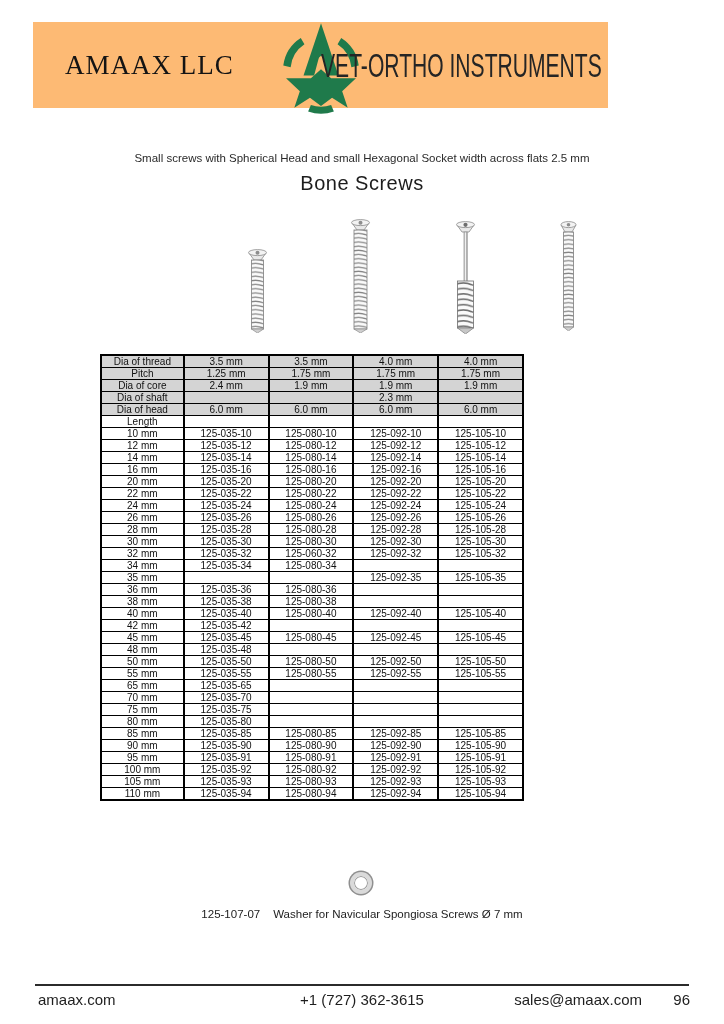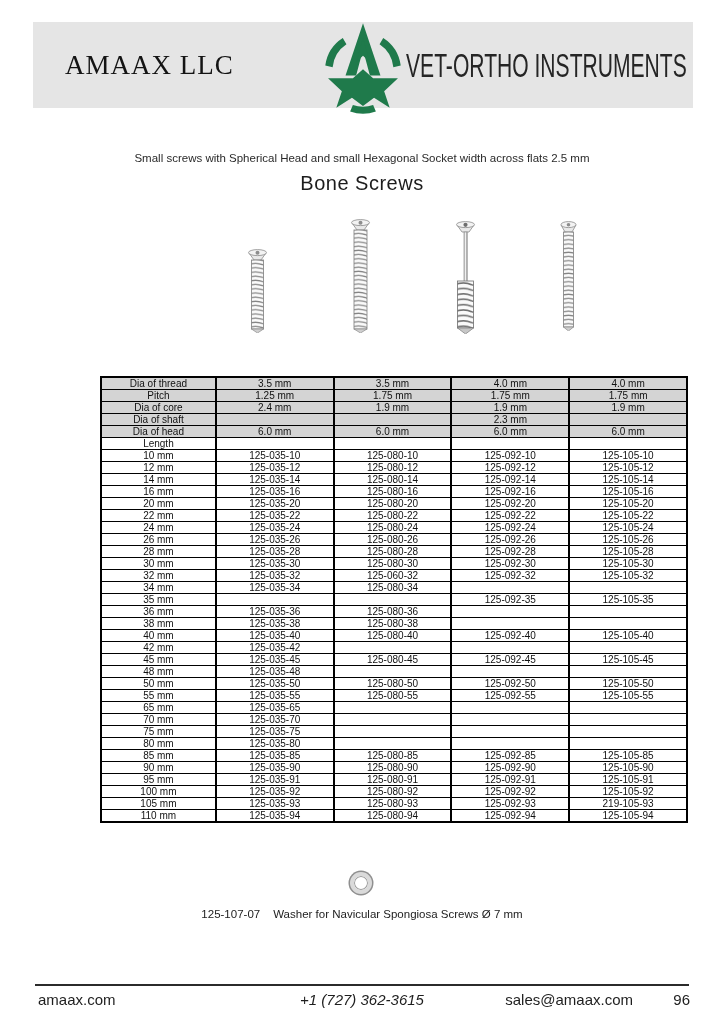--- a/index.html
+++ b/index.html
@@ -4,22 +4,22 @@
 <style>
   * { margin:0; padding:0; box-sizing:border-box; }
   html,body { background:#ffffff; }
   body {
     width:724px; height:1024px; position:relative; overflow:hidden;
     font-family:"Liberation Sans", sans-serif; color:#1a1a1a;
   }
 
   
   .header-band {
-    position:absolute; left:33px; top:22px; width:660px; height:86px;
-    background:#e5e5e5;
+    position:absolute; left:33px; top:22px; width:575px; height:86px;
+    background:#fdba74;
   }
   .company-name {
     position:absolute; left:32px; top:50%; transform:translateY(-50%);
     font-family:"Liberation Serif", serif; font-size:27px; letter-spacing:1px;
     color:#141414;
   }
   .logo-wrap {
     position:absolute; left:50%; top:1px; transform:translateX(-50%);
     width:92px; height:96px; overflow:visible;
   }
@@ -40,21 +40,21 @@
   .page-subtitle {
     position:absolute; top:152px; left:0; width:100%;
     text-align:center; font-size:11.5px; color:#2a2a2a;
   }
 
   
   .screw-fig { position:absolute; }
 
   
   table.screw-table {
-    position:absolute; left:100px; top:376px; width:588px;
+    position:absolute; left:100px; top:354px; width:424px;
     border-collapse:collapse; table-layout:fixed;
     font-size:10px; color:#111;
   }
   table.screw-table td {
     border-top:1px solid #000; border-bottom:1px solid #000;
     border-left:2px solid #000; border-right:2px solid #000;
     height:11.5px; line-height:11px; text-align:center;
     padding:0 2px; overflow:hidden; white-space:nowrap;
   }
   table.screw-table { border:2px solid #000; }
@@ -72,22 +72,22 @@
     font-size:11.5px; color:#222;
   }
 
   
   .footer-rule {
     position:absolute; left:35px; top:984px; width:654px; height:2px;
     background:#2b2b2b;
   }
   .footer-text { position:absolute; top:991px; font-size:15px; color:#1e1e1e; }
   .footer-site  { left:38px; }
-  .footer-phone { left:0; width:100%; text-align:center;font-style:italic; }
-  .footer-email { right:91px; }
+  .footer-phone { left:0; width:100%; text-align:center; }
+  .footer-email { right:82px; }
   .footer-page  { right:34px; }
 </style>
 </head>
 <body>
 
 <svg width="0" height="0" style="position:absolute" aria-hidden="true">
   <defs>
     <pattern id="thr-fine" width="16" height="4.2" patternUnits="userSpaceOnUse">
       <path d="M0,3.6 Q8,0.4 16,3.2" fill="none" stroke="#858585" stroke-width="1.1"></path>
     </pattern>
@@ -424,21 +424,21 @@
           <td>125-035-92</td>
           <td>125-080-92</td>
           <td>125-092-92</td>
           <td>125-105-92</td>
         </tr>
         <tr>
           <td>105 mm</td>
           <td>125-035-93</td>
           <td>125-080-93</td>
           <td>125-092-93</td>
-          <td>219-105-93</td>
+          <td>125-105-93</td>
         </tr>
         <tr>
           <td>110 mm</td>
           <td>125-035-94</td>
           <td>125-080-94</td>
           <td>125-092-94</td>
           <td>125-105-94</td>
         </tr>
       </tbody>
   </table>

